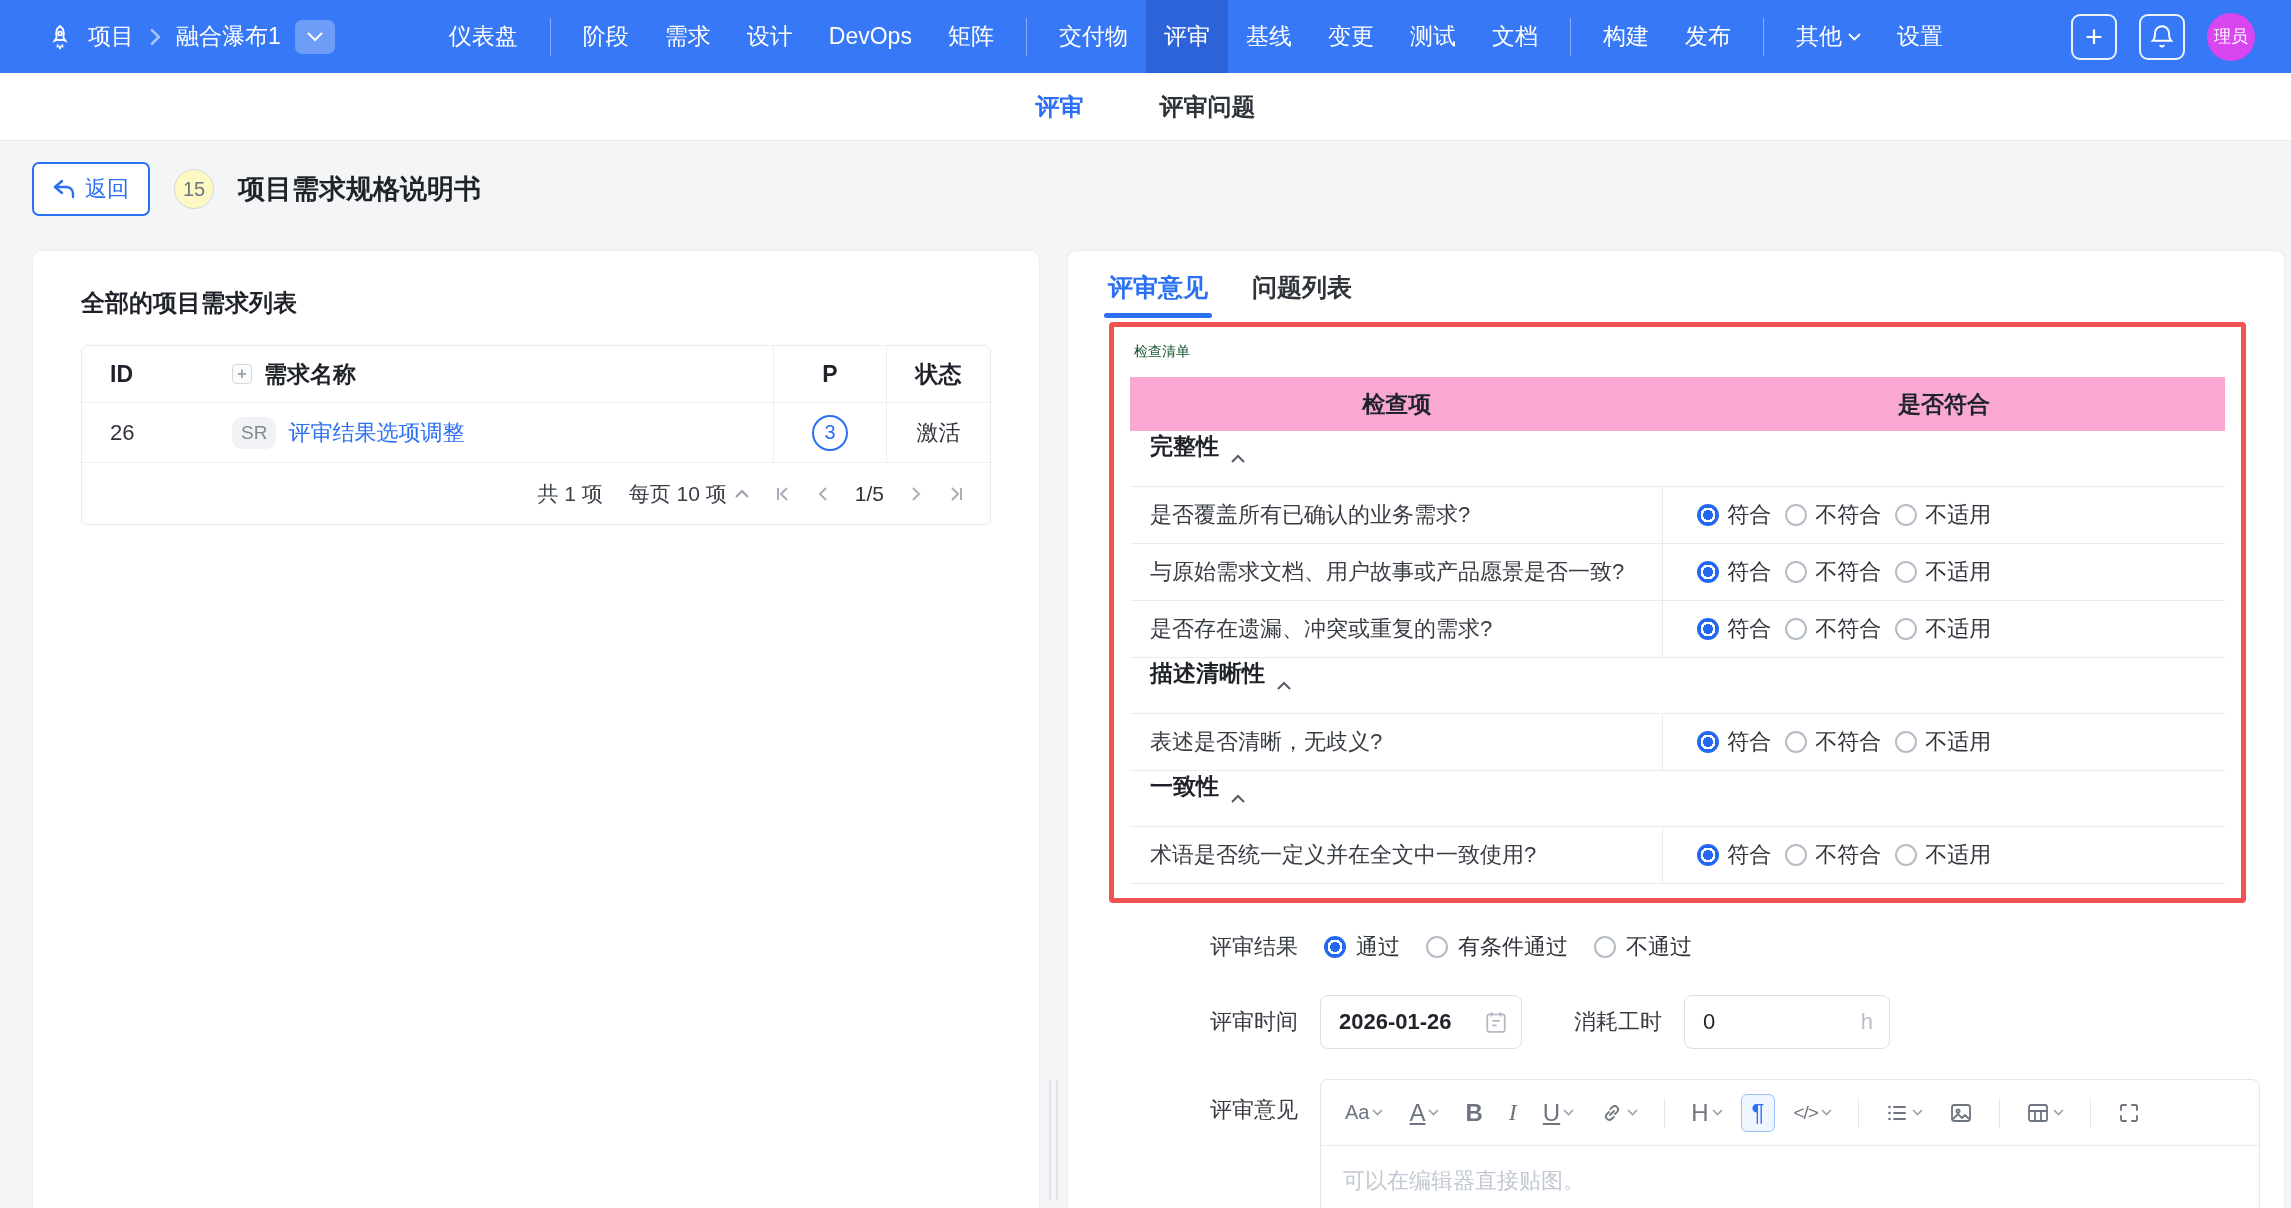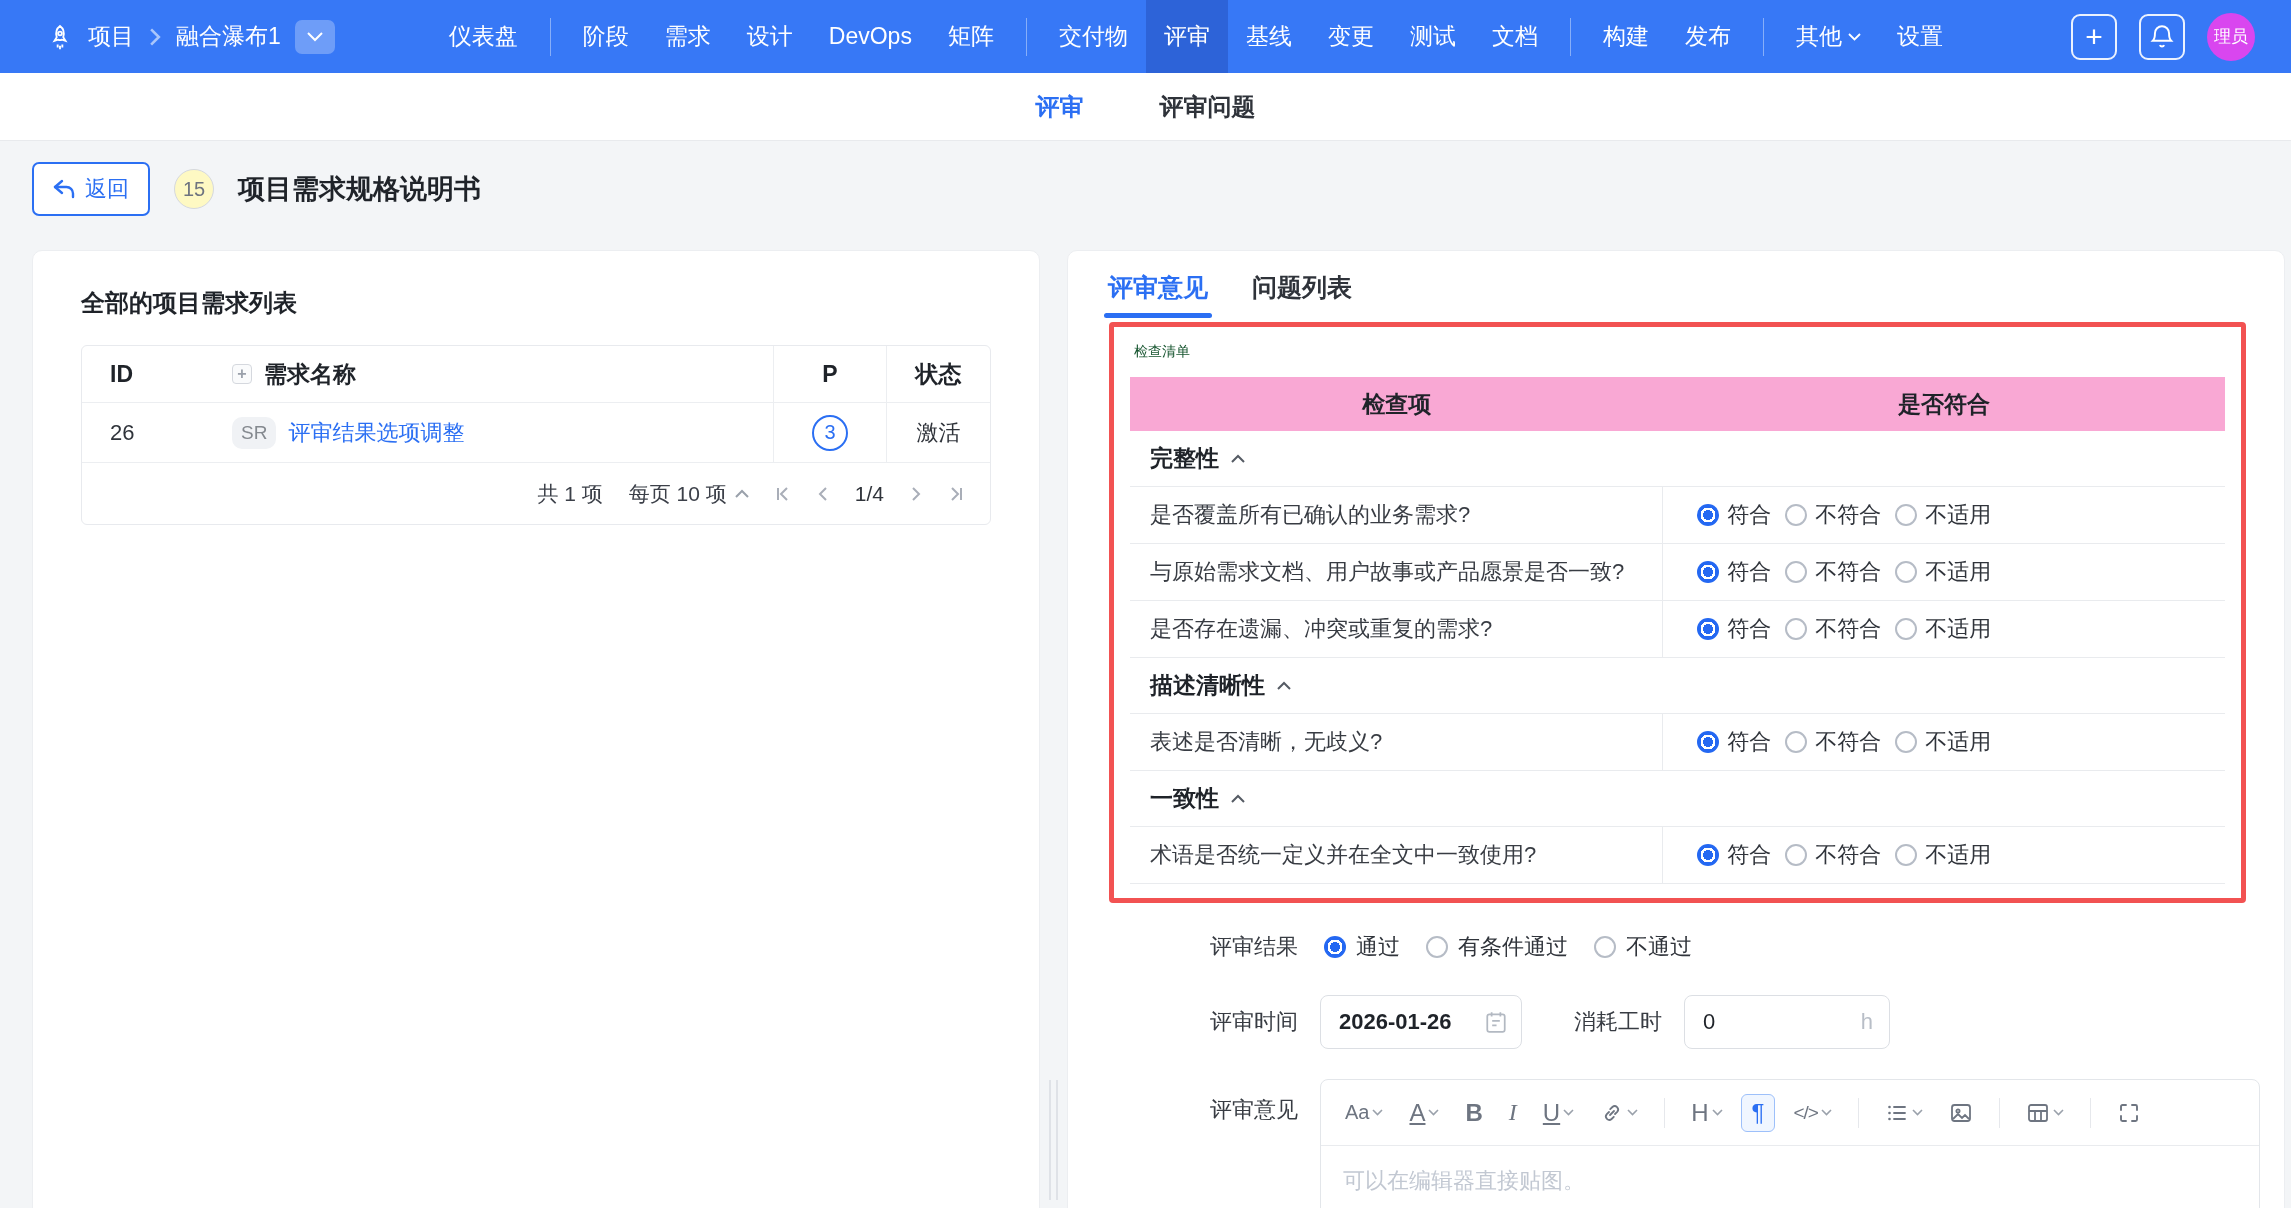--- a/index.html
+++ b/index.html
@@ -66,21 +66,21 @@
   .rev-tab.active { color:#2b6ff3; }
   .rev-tab.active::after { content:""; position:absolute; left:-4px; right:-4px; bottom:0; height:5px; background:#2b6ff3; border-radius:3px; }
 
   .red-box { border:5px solid #f25252; border-radius:4px; margin:4px 14px 0 17px; padding:12px 16px 14px 16px; }
   .cl-title { font-size:14px; color:#14532d; margin:4px 0 16px 4px; }
   .cl-table { }
   .cl-head { display:flex; background:#f9a8d4; height:54px; align-items:center; }
   .cl-head .hc { font-size:23px; font-weight:bold; color:#1f2329; text-align:center; }
   .hc-item { width:48.7%; }
   .hc-pass { width:51.3%; }
-  .cl-section { display:flex; align-items:center; gap:12px; height:56px; border-bottom:1px solid #e9ebee; padding-left:20px; font-size:23px; font-weight:bold; color:#1f2329; }
+  .cl-section { display:flex; gap:12px; height:56px; border-bottom:1px solid #e9ebee; padding-left:20px; font-size:23px; font-weight:bold; color:#1f2329; }
   .cl-caret { color:#555b64; cursor:pointer; display:flex; align-items:center; }
   .cl-row { display:flex; height:57px; border-bottom:1px solid #e9ebee; align-items:stretch; }
   .cl-q { width:48.7%; display:flex; align-items:center; padding-left:20px; font-size:22px; color:#383c43; border-right:1px solid #e9ebee; }
   .cl-a { width:51.3%; display:flex; align-items:center; padding-left:34px; gap:14px; }
   .radio { display:flex; align-items:center; gap:8px; font-size:22px; color:#30343b; cursor:pointer; }
   .rb { width:22px; height:22px; border-radius:50%; border:2px solid #b6bcc6; background:#fff; flex:none; }
   .rb.sel { border:none; background:radial-gradient(circle,#2468f2 0 5px,#fff 5px 7.5px,#2468f2 7.5px); }
 
   
   .form-row { display:flex; align-items:center; margin-left:16px; }
@@ -232,21 +232,21 @@
           <svg width="16" height="16" viewBox="0 0 16 16" fill="none" stroke="#a9aeb8" stroke-width="2">
               <path d="M3 2v12"></path>
               <path d="M12 2 6 8l6 6"></path>
             </svg>
         </span>
         <span class="pg-ic">
           <svg width="12" height="16" viewBox="0 0 10 16" fill="none" stroke="#a9aeb8" stroke-width="2">
               <path d="M8 2 2 8l6 6"></path>
             </svg>
         </span>
-        <span class="pageno">1/4</span>
+        <span class="pageno">1/5</span>
         <span class="pg-ic">
           <svg width="12" height="16" viewBox="0 0 10 16" fill="none" stroke="#a9aeb8" stroke-width="2">
               <path d="M2 2l6 6-6 6"></path>
             </svg>
         </span>
         <span class="pg-ic">
           <svg width="16" height="16" viewBox="0 0 16 16" fill="none" stroke="#a9aeb8" stroke-width="2">
               <path d="M4 2l6 6-6 6"></path>
               <path d="M13 2v12"></path>
             </svg>

